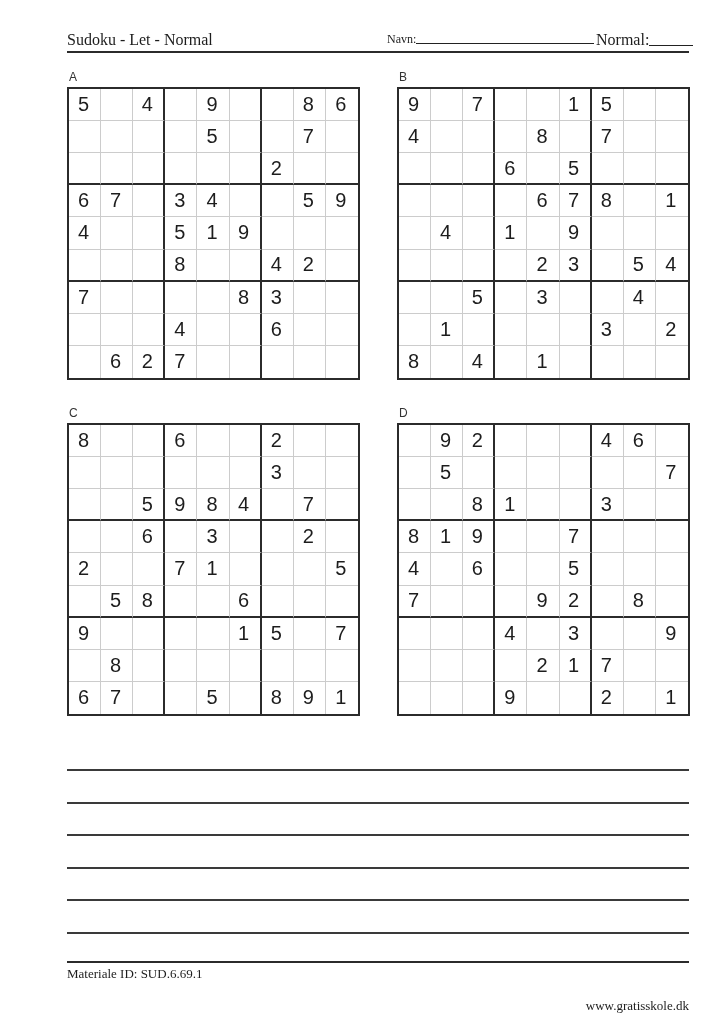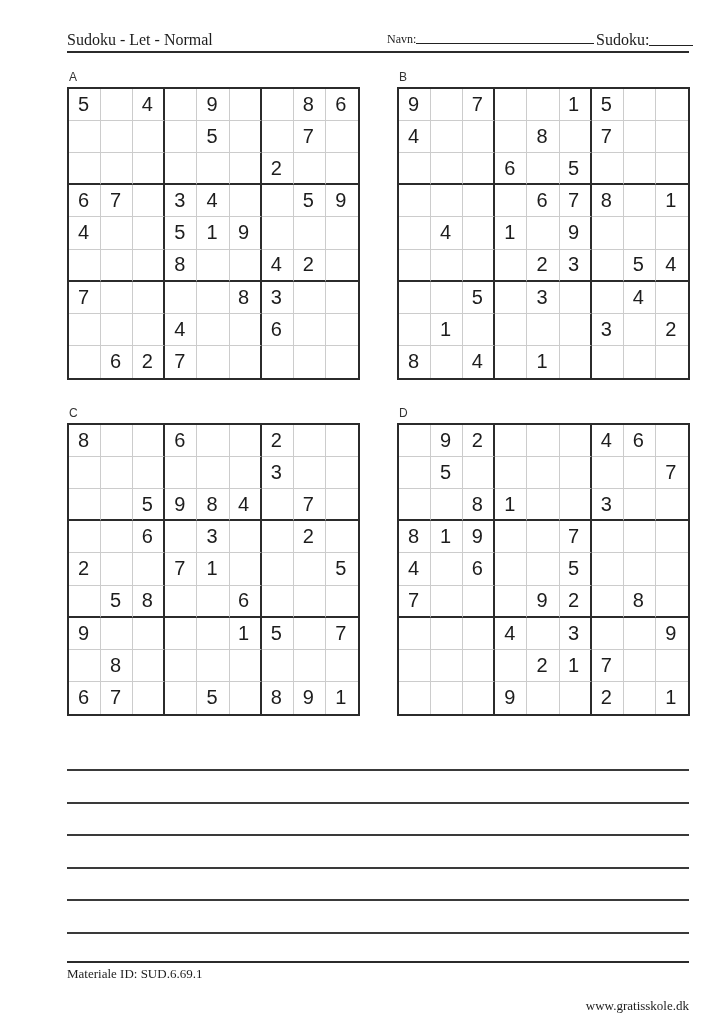--- a/index.html
+++ b/index.html
@@ -135,21 +135,21 @@
     margin-top: 32px;
   }
 </style>
 </head>
 <body>
 
 <div class="page-title">Sudoku - Let - Normal</div>
 
 <div class="navn-group"><span>Navn:</span><span class="blank-line name-line"></span></div>
 
-<div class="klasse-group"><span>Sudoku:</span><span class="blank-line class-line"></span></div>
+<div class="klasse-group"><span>Normal:</span><span class="blank-line class-line"></span></div>
 
 <div class="header-rule"></div>
 
 <div class="puzzle puzzle-a">
   <div class="plabel">A</div>
   <div class="sudoku">
       <div class="cell">5</div>
       <div class="cell"></div>
       <div class="cell br">4</div>
       <div class="cell"></div>

